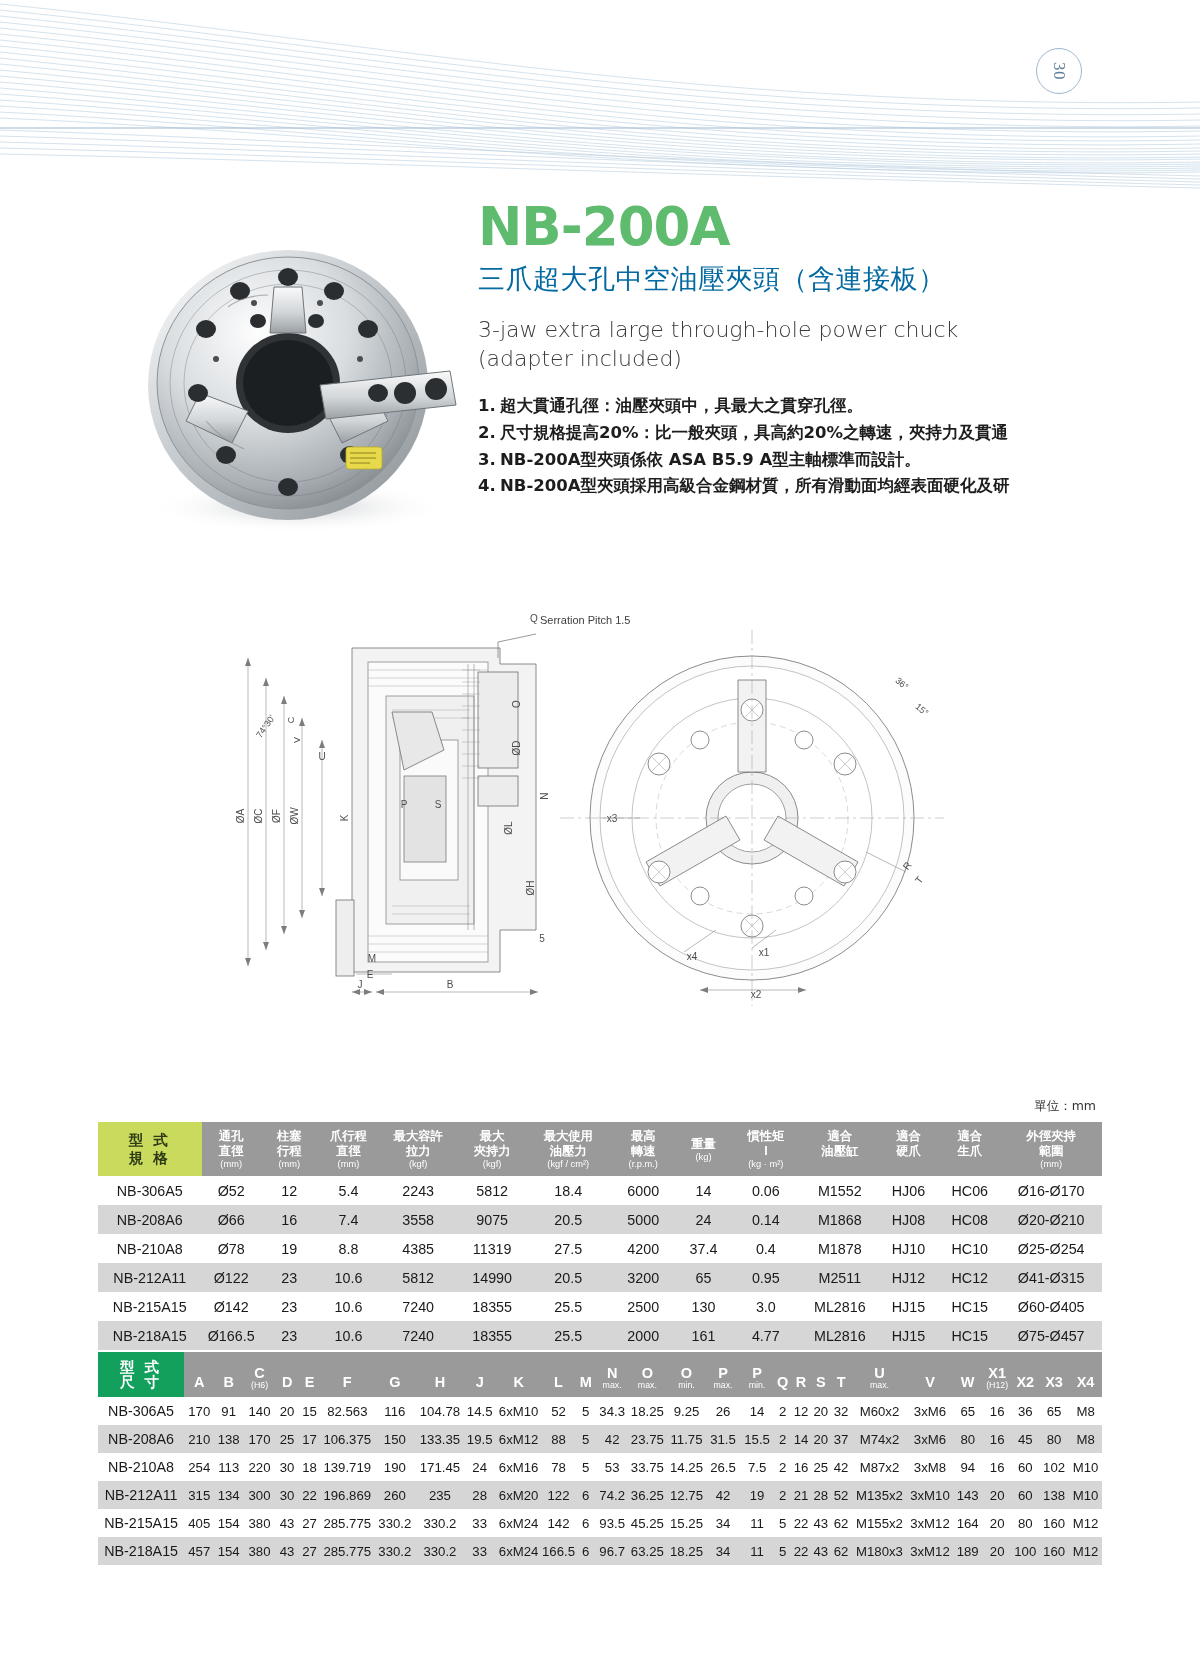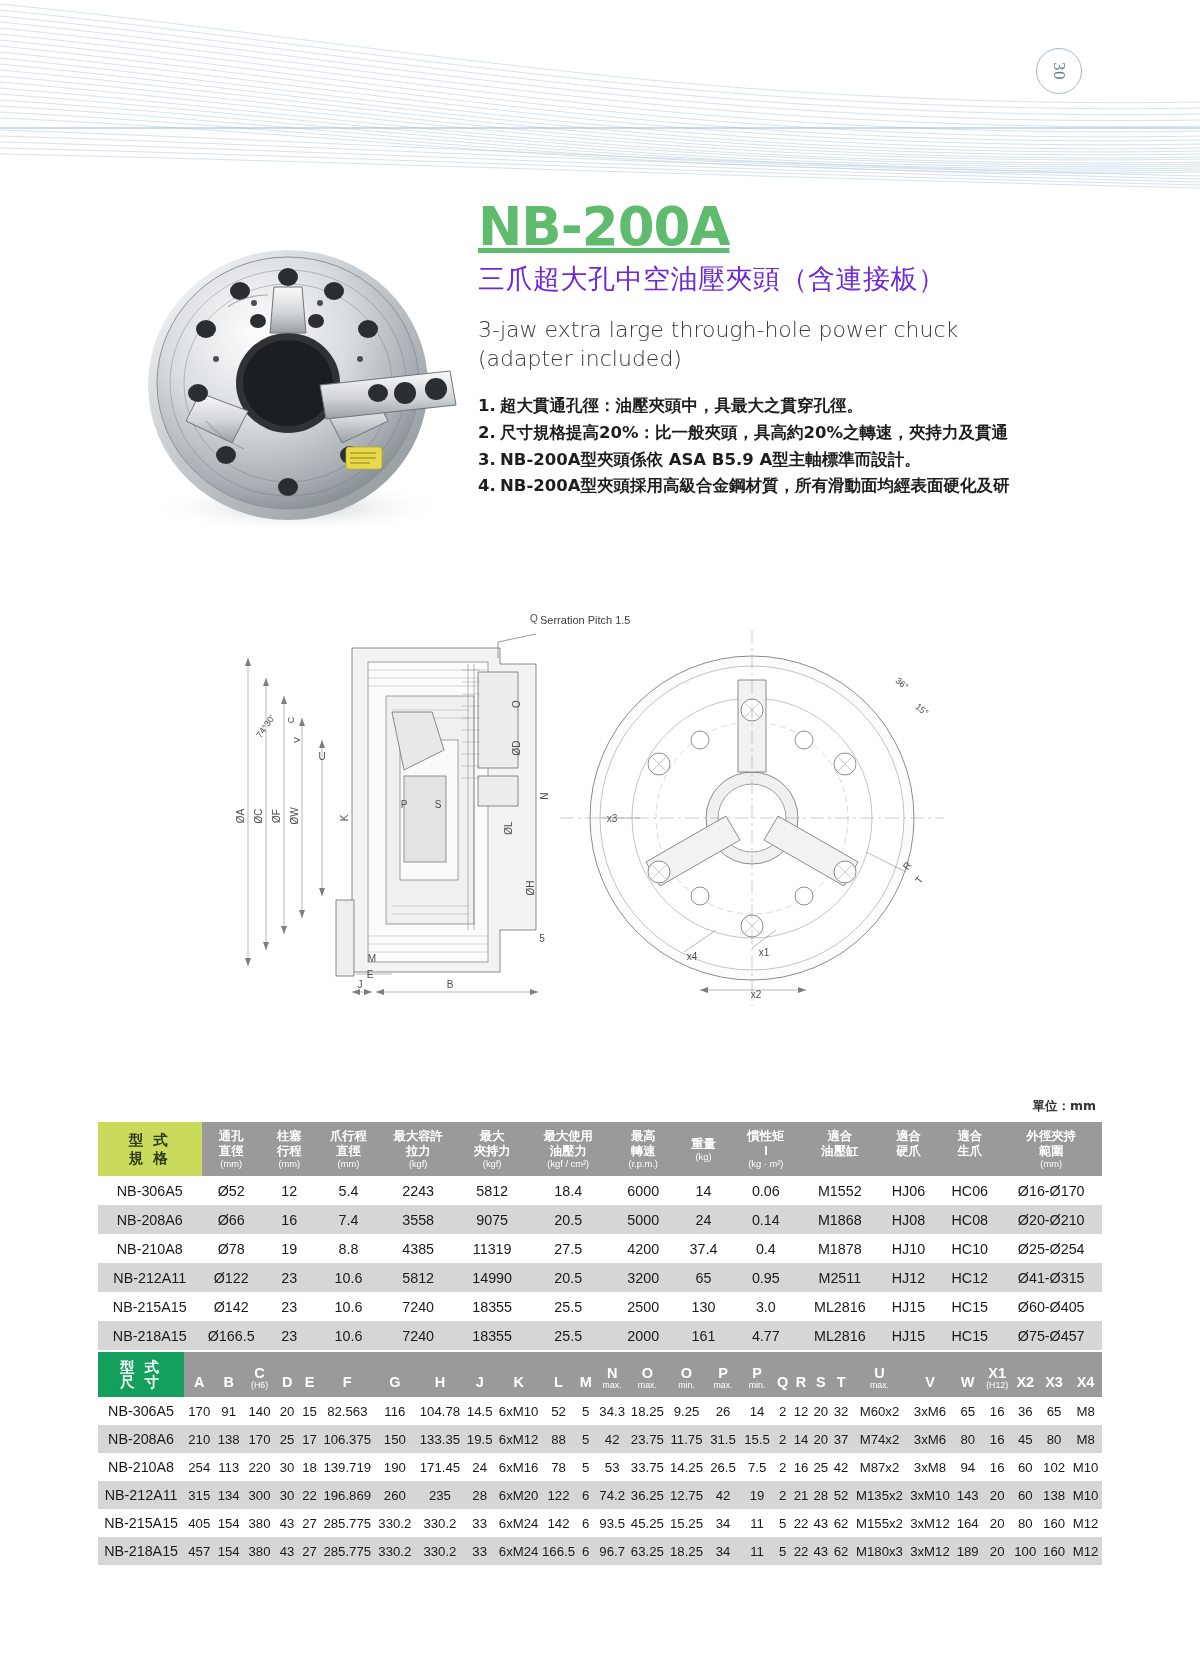--- a/index.html
+++ b/index.html
@@ -32,25 +32,24 @@
   .hero { position: absolute; left: 0; top: 190px; width: 1200px; height: 420px; }
   .product-photo {
     position: absolute; left: 120px; top: 35px; width: 350px; height: 320px;
   }
   .info-col { position: absolute; left: 478px; top: 10px; width: 600px; }
 
   .model-title {
     font-size: 53px; font-weight: bold; color: #5fbb6e;
     letter-spacing: -1px; line-height: 1.0;
     font-family: "DejaVu Sans", sans-serif;
-    text-decoration: underline;
   }
   .model-subtitle {
     margin-top: 8px;
-    font-size: 27px; color: #6d28d9; font-weight: 500; letter-spacing: .5px;
+    font-size: 27px; color: #0369a1; font-weight: 500; letter-spacing: .5px;
     font-family: "DejaVu Sans", sans-serif;
   }
   .model-desc {
     margin-top: 18px;
     font-size: 22px; color: #3a3a3a; line-height: 1.32;
     font-family: "DejaVu Sans", sans-serif; font-weight: 300;
   }
   .features { margin-top: 20px; }
   .feature-row {
     display: flex; align-items: flex-start;
@@ -63,21 +62,20 @@
   .feature-cont { padding-left: 22px; }
 
   
   .drawing { position: absolute; left: 0; top: 600px; width: 1200px; height: 440px; }
 
   
   .unit-note {
     position: absolute; right: 104px; top: 1098px;
     font-size: 12.5px; color: #333;
     font-family: "DejaVu Sans", sans-serif;
-    font-weight: bold;
   }
   table.spec {
     position: absolute;
     border-collapse: collapse;
     font-family: "Liberation Sans", sans-serif;
   }
   table.spec td, table.spec th { padding: 0; }
 
   
   #table1 { left: 98px; top: 1122px; width: 1004px; }

